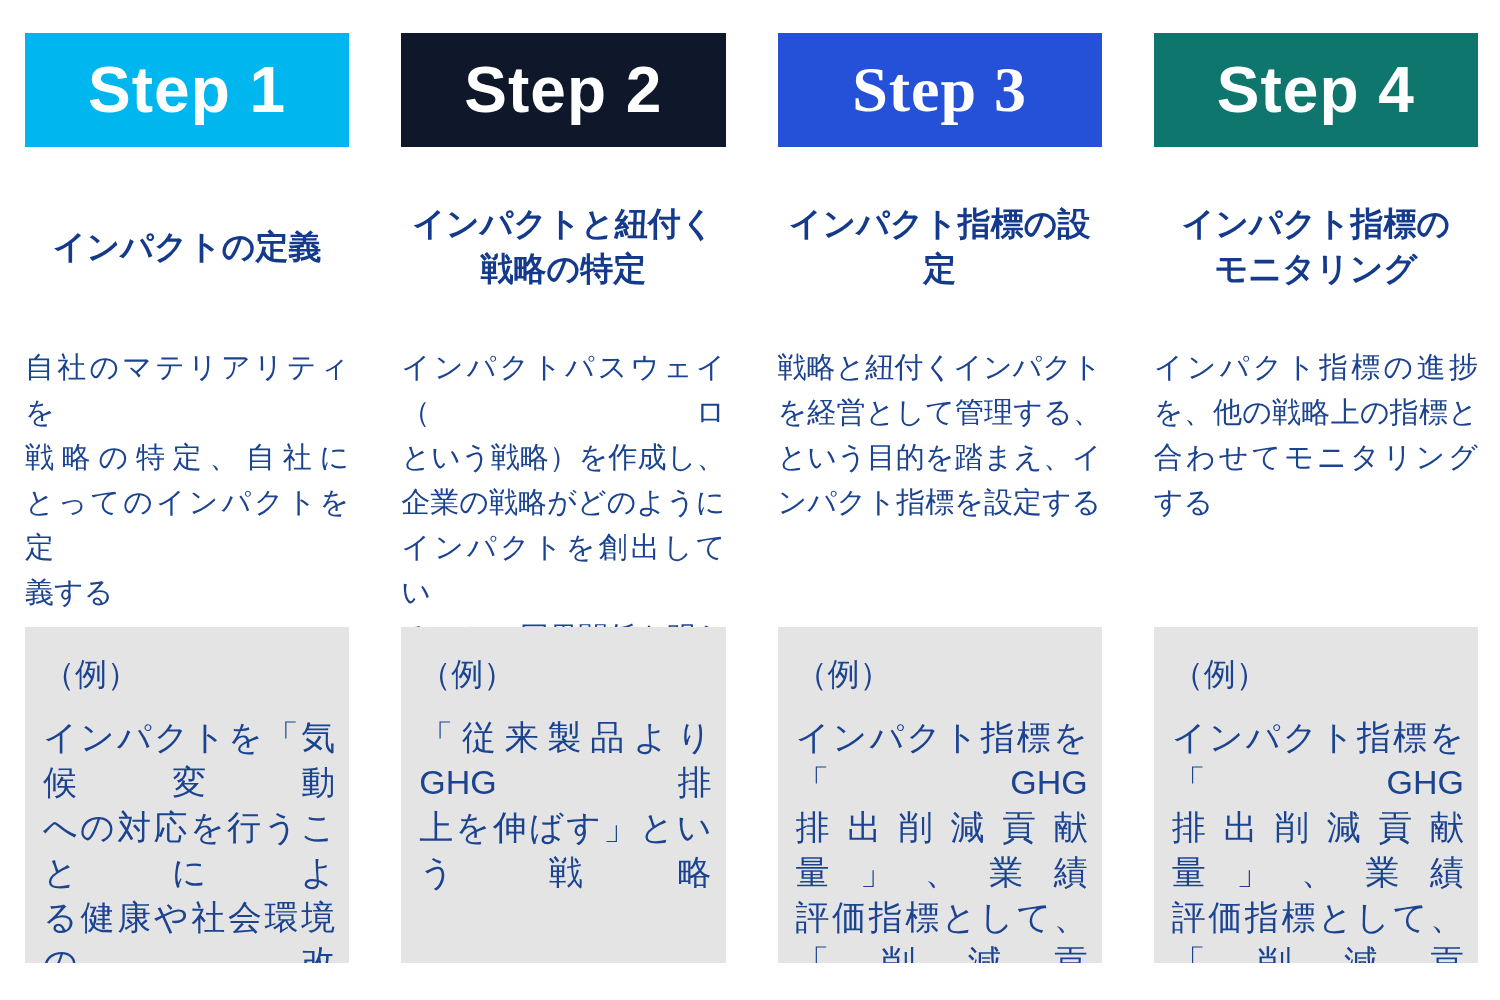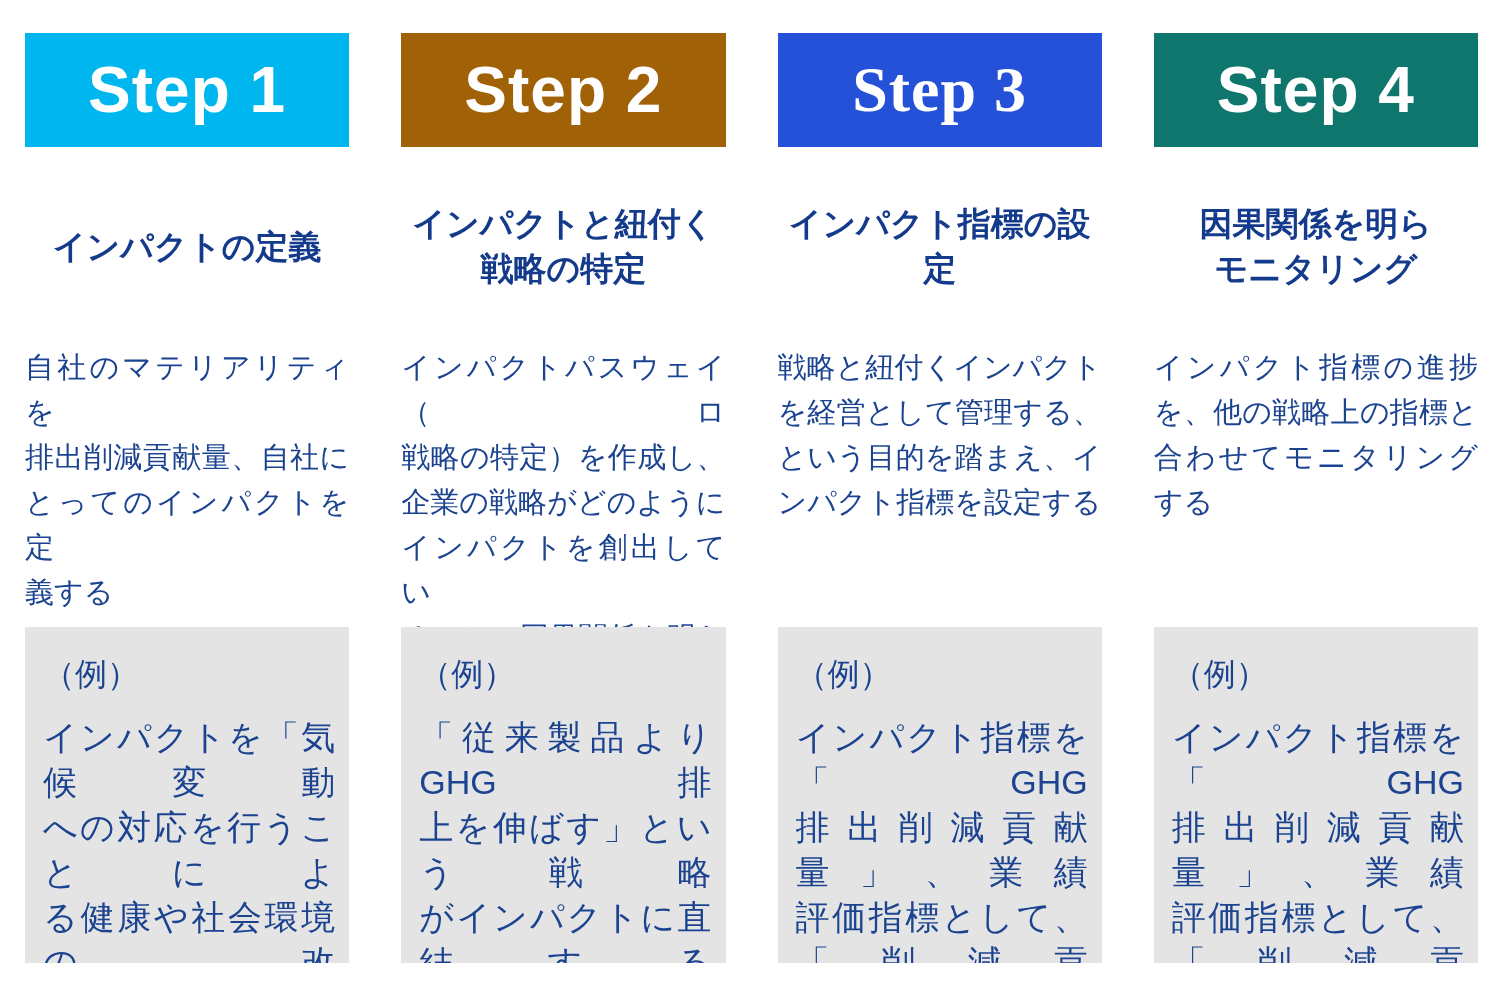--- a/index.html
+++ b/index.html
@@ -68,52 +68,51 @@
 </head>
 <body>
 
 <div class="board">
 
   <div class="column">
     <div class="step-header" style="background-color: rgb(0, 182, 239);">Step 1</div>
     <div class="title-area">インパクトの定義</div>
     <div class="body-area">
         <div class="line just">自社のマテリアリティを</div>
-        <div class="line just">排出削減貢献量、自社に</div>
+        <div class="line just">戦略の特定、自社に</div>
         <div class="line just">とってのインパクトを定</div>
         <div class="line">義する</div>
       </div>
     <div class="example-box">
       <div class="example-label">（例）</div>
       <div class="example-text">
           <div class="line just">インパクトを「気候変動</div>
           <div class="line just">への対応を行うことによ</div>
           <div class="line just">る健康や社会環境の改</div>
           <div class="line">善」と定義</div>
         </div>
     </div>
   </div>
 
   <div class="column">
-    <div class="step-header" style="background-color: #a16207;">Step 2</div>
+    <div class="step-header" style="background-color: #0f172a;">Step 2</div>
     <div class="title-area">インパクトと紐付く
 戦略の特定</div>
     <div class="body-area">
         <div class="line just">インパクトパスウェイ（ロ</div>
-        <div class="line just">戦略の特定）を作成し、</div>
+        <div class="line just">という戦略）を作成し、</div>
         <div class="line just">企業の戦略がどのように</div>
         <div class="line just">インパクトを創出してい</div>
         <div class="line just">るのか、因果関係を明ら</div>
       </div>
     <div class="example-box">
       <div class="example-label">（例）</div>
       <div class="example-text">
           <div class="line just">「従来製品よりGHG排</div>
           <div class="line just">上を伸ばす」という戦略</div>
-          <div class="line just">がインパクトに直結する</div>
         </div>
     </div>
   </div>
 
   <div class="column">
     <div class="step-header" style="background-color: rgb(37, 81, 216); font-family: Liberation Serif, serif;">Step 3</div>
     <div class="title-area">インパクト指標の設定</div>
     <div class="body-area">
         <div class="line just">戦略と紐付くインパクト</div>
         <div class="line just">を経営として管理する、</div>
@@ -125,21 +124,21 @@
       <div class="example-text">
           <div class="line just">インパクト指標を「GHG</div>
           <div class="line just">排出削減貢献量」、業績</div>
           <div class="line just">評価指標として、「削減貢</div>
         </div>
     </div>
   </div>
 
   <div class="column">
     <div class="step-header" style="background-color: #0f766e;">Step 4</div>
-    <div class="title-area">因果関係を明ら
+    <div class="title-area">インパクト指標の
 モニタリング</div>
     <div class="body-area">
         <div class="line just">インパクト指標の進捗</div>
         <div class="line just">を、他の戦略上の指標と</div>
         <div class="line just">合わせてモニタリング</div>
         <div class="line">する</div>
       </div>
     <div class="example-box">
       <div class="example-label">（例）</div>
       <div class="example-text">

